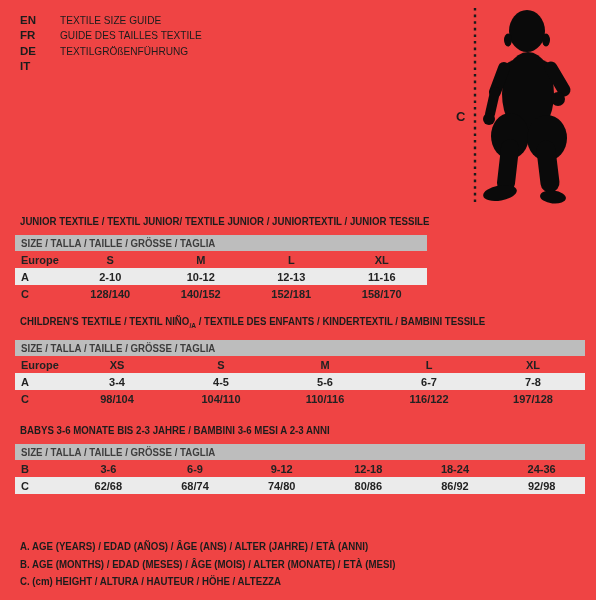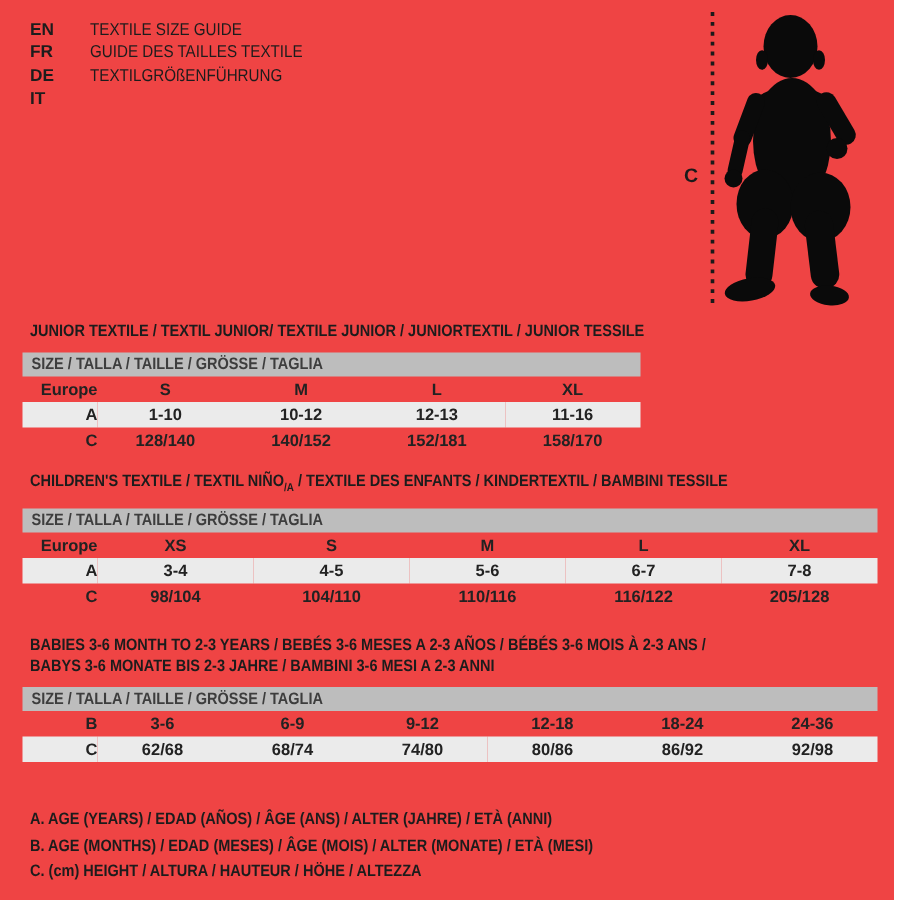--- a/index.html
+++ b/index.html
@@ -42,21 +42,21 @@
     height: 16px;
     padding-left: 6px;
   }
   tbody td {
     font-size: 11px;
     font-weight: 700;
     height: 17px;
     text-align: center;
     color: #222222;
   }
-  tbody td.rowlabel { text-align: right; padding-left: 6px; }
+  tbody td.rowlabel { text-align: left; padding-left: 6px; }
   tr.shaded td { background: var(--shaded, #ebebeb); }
   
   .legend { position: absolute; left: 20px; top: 538px; }
   .legend-line { font-size: 11px; font-weight: 700; line-height: 17.5px; white-space: nowrap; }
 </style>
 </head>
 <body>
 
 <div class="page">
 
@@ -131,21 +131,21 @@
       <tbody>
           <tr>
             <td class="rowlabel">Europe</td>
             <td>S</td>
             <td>M</td>
             <td>L</td>
             <td>XL</td>
           </tr>
           <tr class="shaded">
             <td class="rowlabel">A</td>
-            <td>1-10</td>
+            <td>2-10</td>
             <td>10-12</td>
             <td>12-13</td>
             <td>11-16</td>
           </tr>
           <tr>
             <td class="rowlabel">C</td>
             <td>128/140</td>
             <td>140/152</td>
             <td>152/181</td>
             <td>158/170</td>
@@ -183,29 +183,28 @@
             <td>5-6</td>
             <td>6-7</td>
             <td>7-8</td>
           </tr>
           <tr>
             <td class="rowlabel">C</td>
             <td>98/104</td>
             <td>104/110</td>
             <td>110/116</td>
             <td>116/122</td>
-            <td>205/128</td>
+            <td>197/128</td>
           </tr>
         </tbody>
     </table>
   </div>
 
   <div class="section" style="top:423px; width:570px;">
     <div class="sec-title">
-        <div class="title-line"><span class="condense"><span>BABIES 3-6 MONTH TO 2-3 YEARS / BEBÉS 3-6 MESES A 2-3 AÑOS / BÉBÉS 3-6 MOIS À 2-3 ANS /</span></span></div>
         <div class="title-line"><span class="condense"><span>BABYS 3-6 MONATE BIS 2-3 JAHRE / BAMBINI 3-6 MESI A 2-3 ANNI</span></span></div>
       </div>
     <table>
       <colgroup>
           <col style="width:50px;">
         </colgroup>
       <thead>
         <tr>
           <td colspan="7"><span class="condense">SIZE / TALLA / TAILLE / GRÖSSE / TAGLIA</span></td>
         </tr>

